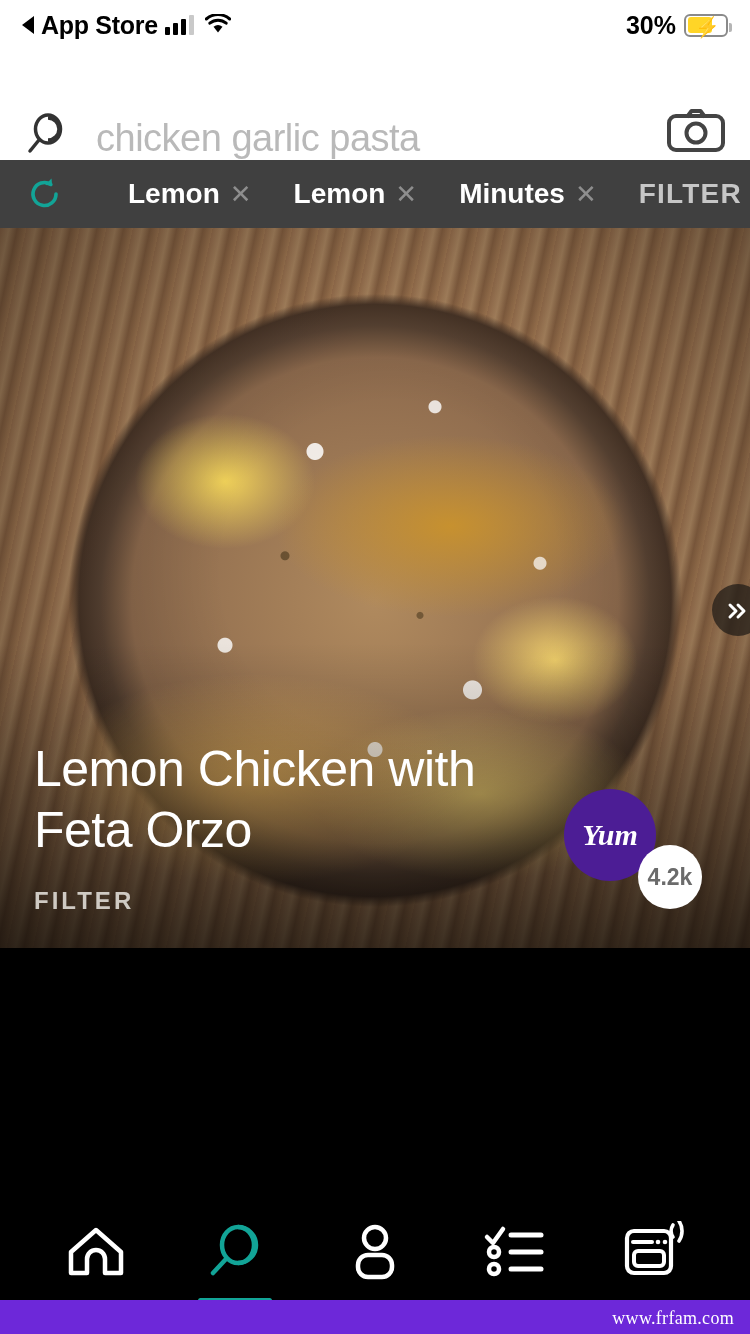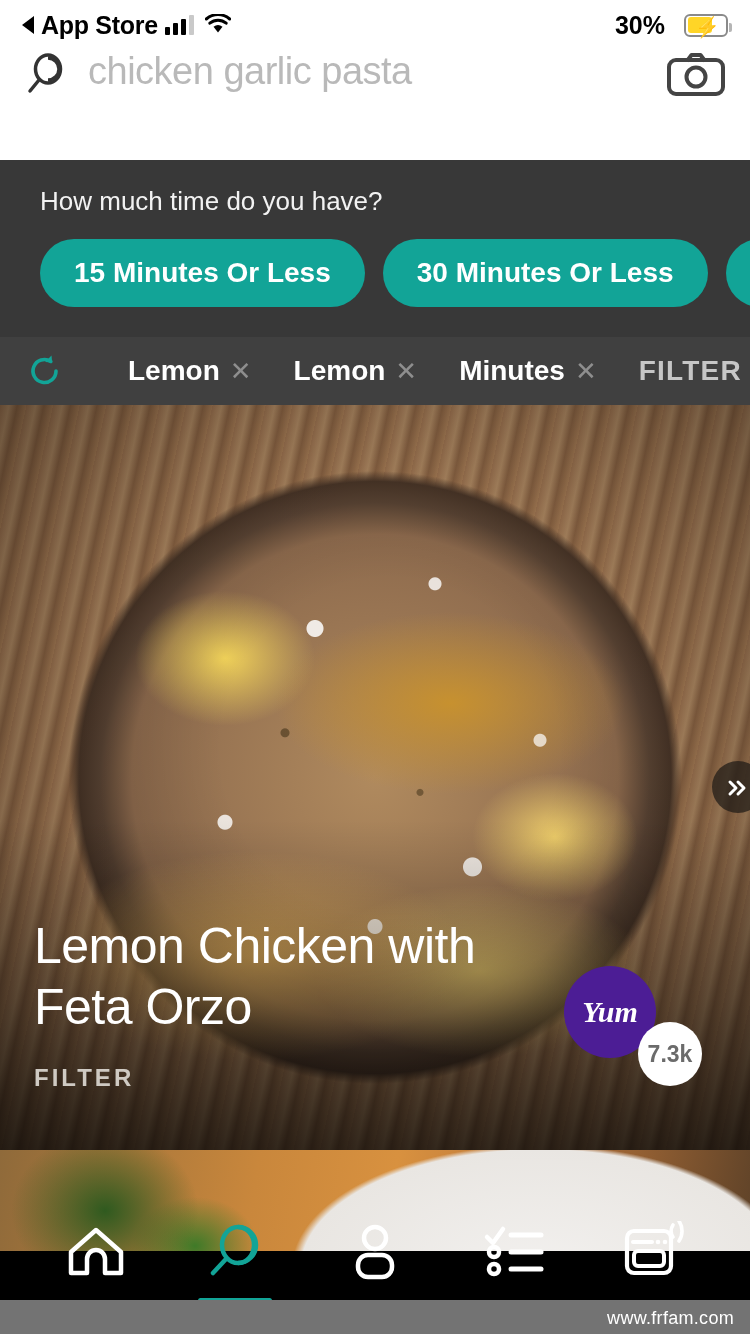--- a/index.html
+++ b/index.html
@@ -14,28 +14,28 @@
     display:flex; align-items:center; padding:16px 22px;
   }
   .sb-left { display:flex; align-items:center; gap:7px; font-size:25px; font-weight:bold; letter-spacing:-0.3px; }
   .back-tri { width:0;height:0;border-top:9px solid transparent;border-bottom:9px solid transparent;border-right:12px solid #000; }
   .bars { display:flex; align-items:flex-end; gap:3px; height:20px; }
   .bars i { display:block; width:5px; background:#000; border-radius:1px; }
   .bars i:nth-child(1){height:8px;} .bars i:nth-child(2){height:12px;}
   .bars i:nth-child(3){height:16px;} .bars i:nth-child(4){height:20px;background:#c9c9c9;}
   .wifi { margin-left:4px; }
   .sb-center { position:absolute; left:0; right:0; text-align:center; font-size:25px; font-weight:bold; pointer-events:none; }
-  .sb-right { margin-left:auto; display:flex; align-items:center; gap:19px; font-size:25px; font-weight:bold; z-index:2; }
+  .sb-right { margin-left:auto; display:flex; align-items:center; gap:8px; font-size:25px; font-weight:bold; z-index:2; }
   .battery { position:relative; width:44px; height:23px; border:2.5px solid #8a8a8a; border-radius:6px; }
   .battery::after { content:""; position:absolute; right:-6px; top:7px; width:3.5px; height:9px; background:#b5b5b5; border-radius:0 2px 2px 0; }
   .batt-fill { position:absolute; left:1.5px; top:1.5px; bottom:1.5px; width:60%; background:#FFD527; border-radius:3px; }
   .bolt { position:absolute; left:9px; top:-1px; font-size:20px; line-height:25px; color:#fff; }
 
   
-  .searchbar { height:110px; background:#fff; display:flex; align-items:flex-start; padding:0 24px; gap:18px; }
+  .searchbar { height:110px; background:#fff; display:flex; align-items:flex-end; padding:0 24px; gap:26px; }
   .search-input-wrap { flex:1; }
   .search-placeholder { font-size:38px; color:#b9b9b9; letter-spacing:-0.5px; }
 
   
   .time-panel { background:#383838; padding:26px 0 30px 0; }
   .time-q { color:#f2f2f2; font-size:26px; padding:0 40px 22px 40px; }
   .pill-row { display:flex; gap:18px; padding-left:40px; }
   .pill {
     background:#12A497; color:#fff; border-radius:40px;
     font-size:28px; font-weight:bold; white-space:nowrap;
@@ -46,21 +46,21 @@
   .filterbar { background:#404040; height:68px; display:flex; align-items:center; padding:0 26px; gap:8px; }
   .refresh { color:#12A497; display:flex; align-items:center; }
   .vdiv { width:2px; height:34px; background:#5a5a5a; margin:0 26px 0 22px; }
   .chip { display:flex; align-items:center; gap:10px; margin-right:34px; }
   .chip-label { color:#fff; font-size:28px; font-weight:bold; }
   .chip-x { color:#8e8e8e; font-size:26px; }
   .filter-btn { margin-left:auto; display:flex; align-items:center; gap:14px; }
   .filter-label { color:#c6c6c6; font-size:28px; font-weight:bold; letter-spacing:1.2px; }
 
   
-  .cards { position:relative; height:846px; overflow:hidden; }
+  .cards { position:relative; height:720px; overflow:hidden; }
   .card { position:relative; width:750px; height:745px; overflow:hidden; }
 
   .photo {
     position:absolute; inset:0;
     background:
       radial-gradient(circle at 52% 46%, rgba(0,0,0,0) 30%, rgba(0,0,0,0.18) 62%, rgba(0,0,0,0.42) 100%),
       radial-gradient(ellipse 300px 150px at 34% 74%, #d9a859 0%, rgba(217,168,89,0) 70%),
       radial-gradient(ellipse 250px 130px at 60% 40%, #c7912f 0%, rgba(199,145,47,0) 70%),
       radial-gradient(ellipse 230px 120px at 64% 76%, #e0c06a 0%, rgba(224,192,106,0) 72%),
       radial-gradient(ellipse 120px 90px at 30% 34%, #f2d35a 0%, rgba(242,211,90,0) 75%),
@@ -118,21 +118,21 @@
   }
 
   
   .bottomnav {
     position:absolute; left:0; right:0; bottom:34px; height:94px;
     display:flex; align-items:center; justify-content:space-around; padding:0 26px;
   }
   .nav-item { position:relative; display:flex; flex-direction:column; align-items:center; width:120px; }
   .nav-underline { position:absolute; bottom:-18px; width:74px; height:5px; border-radius:3px; background:#12A497; }
 
-  .footer { position:absolute; left:0; right:0; bottom:0; height:34px; background:#737373; }
+  .footer { position:absolute; left:0; right:0; bottom:0; height:34px; background:#6d28d9;font-family:Liberation Serif, serif; }
   .watermark { position:absolute; right:16px; bottom:5px; color:#ffffff; font-size:18px; letter-spacing:0.3px; }
 </style>
 </head>
 <body>
 
 <div class="phone">
 
   <div class="statusbar">
     <div class="sb-left">
       <span class="back-tri"></span>
@@ -173,28 +173,20 @@
     </div>
     <span>
       <svg width="60" height="50" viewBox="0 0 60 50">
         <rect x="3" y="10" width="54" height="34" rx="7" stroke="#444" stroke-width="4" fill="none"></rect>
         <path d="M21 11 l4.5 -6 h9 l4.5 6" stroke="#444" stroke-width="4" fill="none" stroke-linejoin="round"></path>
         <circle cx="30" cy="27" r="9.5" stroke="#444" stroke-width="4" fill="none"></circle>
       </svg>
     </span>
   </div>
 
-  <div class="time-panel">
-    <div class="time-q">How much time do you have?</div>
-    <div class="pill-row">
-      <div class="pill">15 Minutes Or Less</div>
-      <div class="pill">30 Minutes Or Less</div>
-      <div class="pill">45</div>
-    </div>
-  </div>
 
   <div class="filterbar">
     <span class="refresh">
       <svg width="38" height="38" viewBox="0 0 38 38">
         <path d="M30 19 a11.5 11.5 0 1 1 -5.2 -9.6" stroke="#12A497" stroke-width="3.6" fill="none" stroke-linecap="round"></path>
         <path d="M25.5 3.5 L26.2 10.6 L19.2 10.0 Z" fill="#12A497"></path>
       </svg>
     </span>
     <span class="vdiv"></span>
 
@@ -237,21 +229,21 @@
 
       <div class="card-text">
         <div class="card-title">Lemon Chicken with Feta Orzo</div>
         <div class="card-source">FILTER</div>
       </div>
 
       <div class="yum-wrap">
         <div class="yum-badge">
           <span class="yum-text">Yum</span>
         </div>
-        <div class="yum-count">7.3k</div>
+        <div class="yum-count">4.2k</div>
       </div>
     </div>
 
     <div class="card2">
       <div class="photo2"></div>
     </div>
   </div>
 
   <div class="bottomnav">
 

